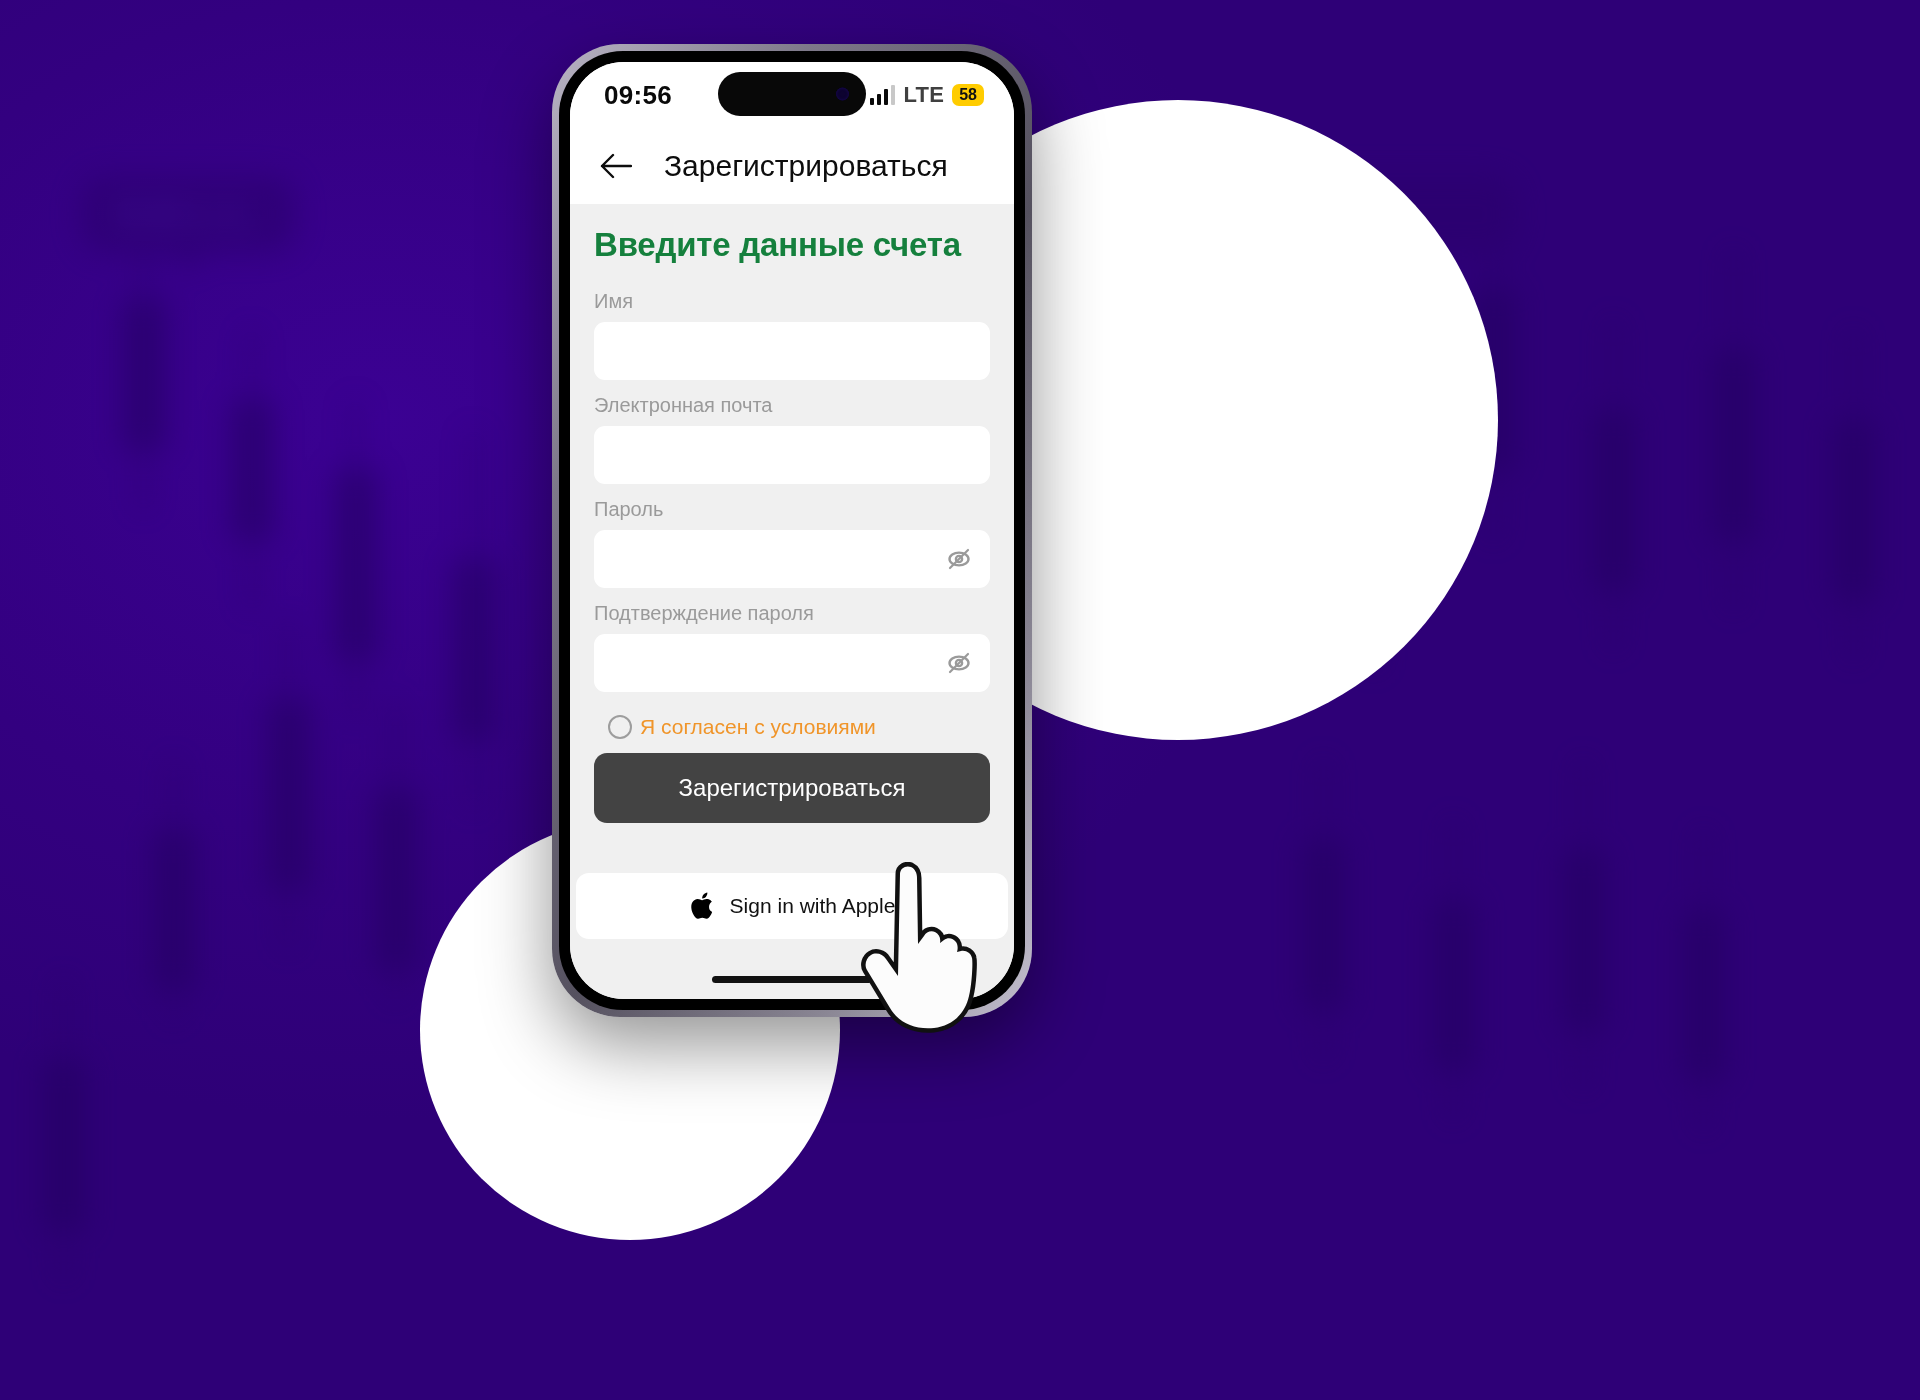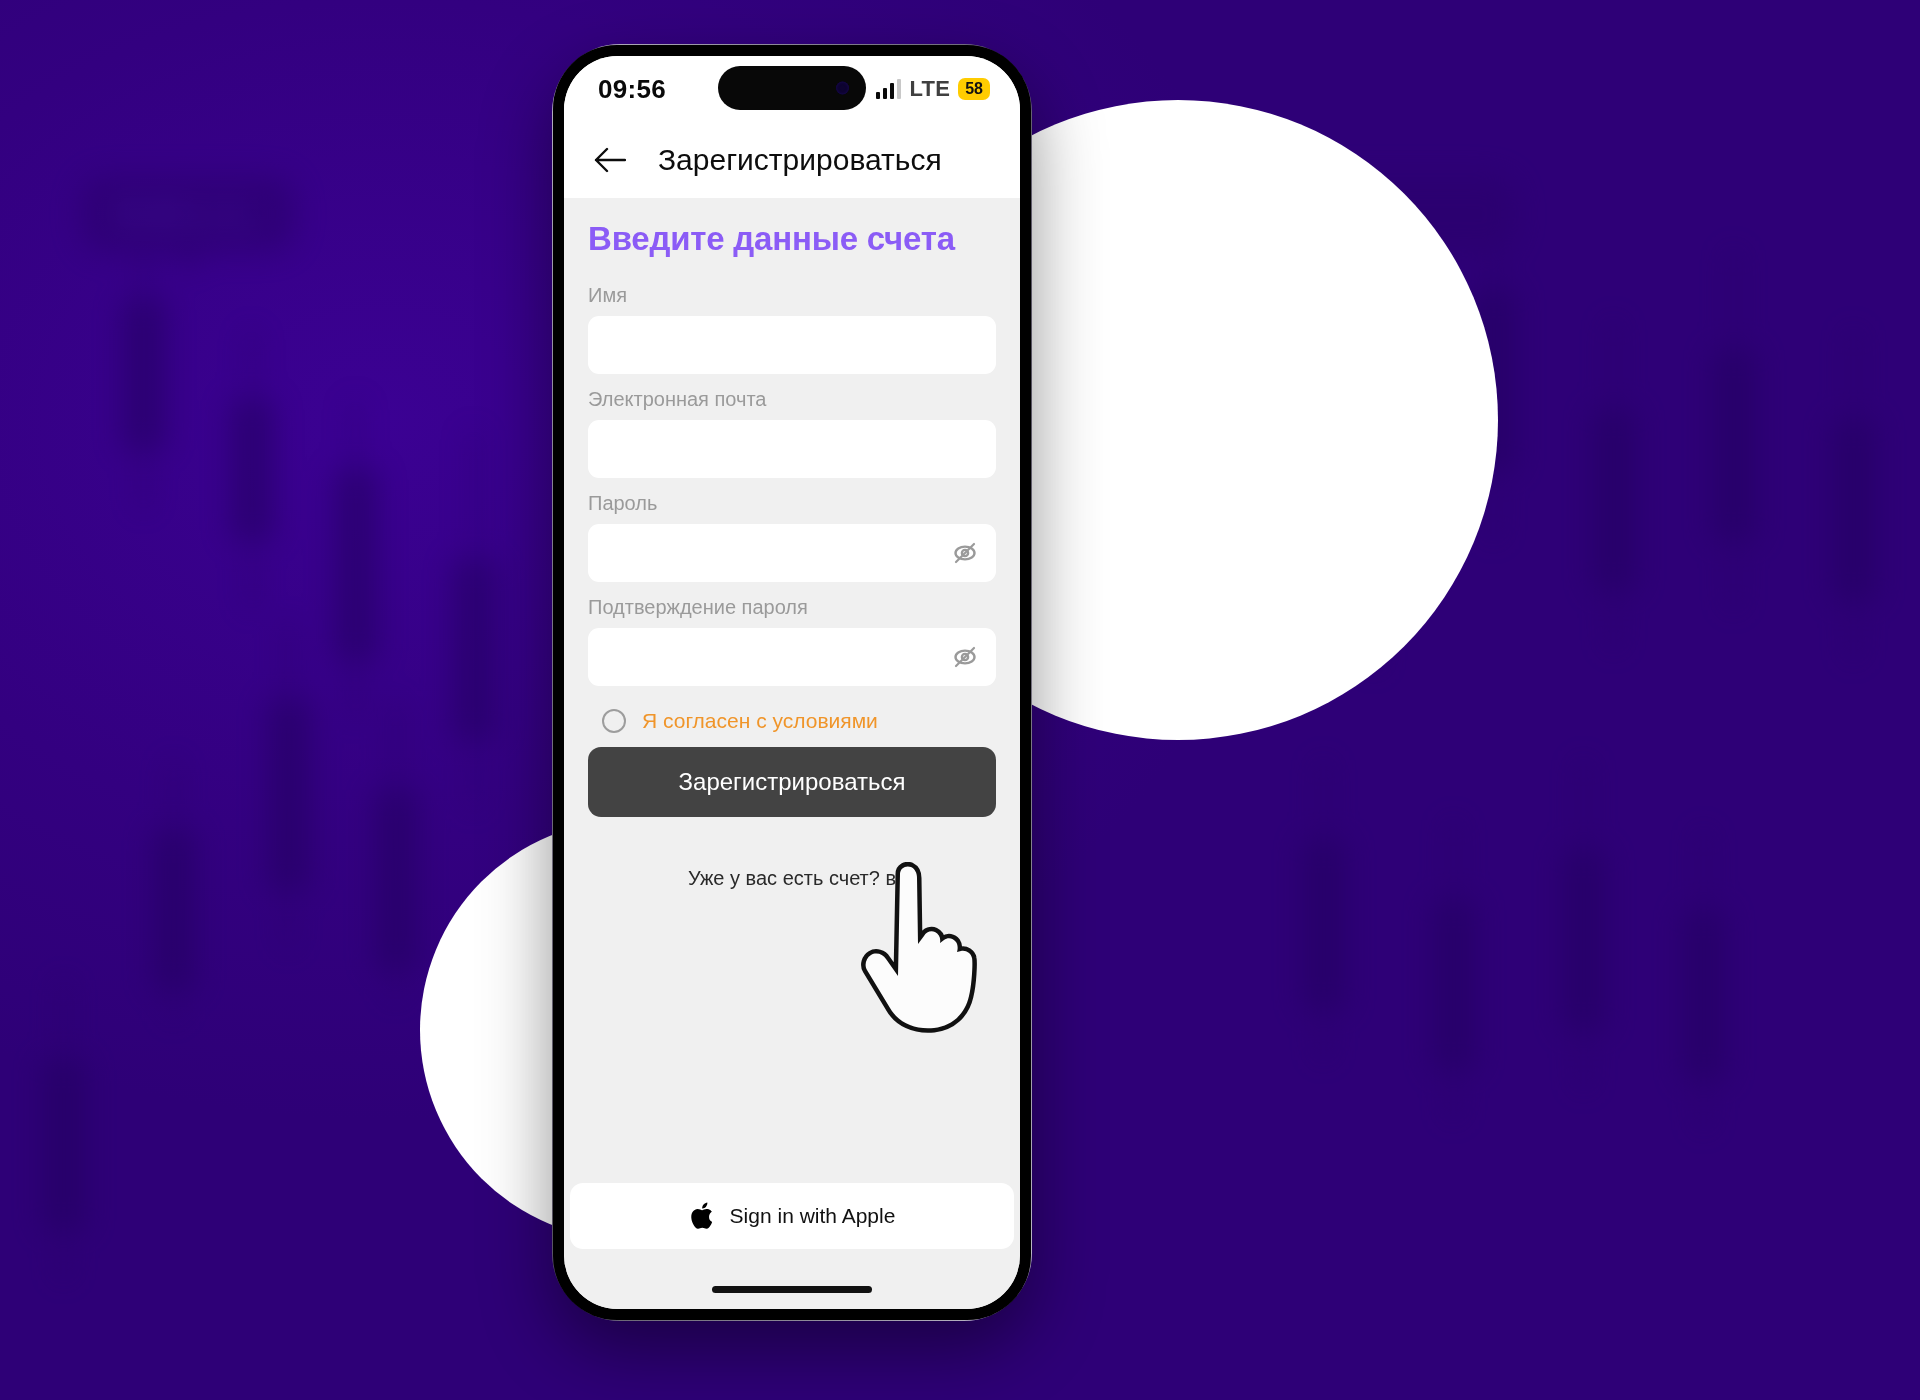--- a/index.html
+++ b/index.html
@@ -73,24 +73,24 @@
   }
   .circle-right { width: 640px; height: 640px; left: 858px; top: 100px; }
   .circle-left  { width: 420px; height: 420px; left: 420px; top: 820px; }
 
   
   .phone {
     position: absolute;
     left: 552px;
     top: 44px;
     width: 480px;
-    height: 1277px;
+    height: 973px;
     border-radius: 68px;
     background: linear-gradient(120deg, #b9b4c4 0%, #7d7889 25%, #55515f 55%, #8a8694 80%, #c3bfce 100%);
-    padding: 1px;
+    padding: 7px;
     box-shadow: 0 28px 70px rgba(0,0,0,0.42);
   }
   .phone-inner {
     width: 100%;
     height: 100%;
     border-radius: 64px;
     background: #000;
     padding: 11px;
   }
   .screen {
@@ -201,21 +201,21 @@
   
   .content {
     position: relative;
     background: #f0f0f0;
     padding: 22px 24px 0 24px;
     height: calc(100% - 142px);
   }
   .page-heading {
     font-size: 33px;
     font-weight: bold;
-    color: #8b5cf6;
+    color: #15803d;
     margin-bottom: 26px;
     letter-spacing: -0.2px;
   }
   .field-group { margin-bottom: 14px; }
   .field-label {
     font-size: 20px;
     color: #9a9a9a;
     margin-bottom: 9px;
   }
   .field-box {
@@ -246,21 +246,21 @@
     display: flex;
     align-items: center;
     justify-content: center;
     cursor: pointer;
   }
 
   
   .terms-row {
     display: flex;
     align-items: flex-end;
-    gap: 16px;
+    gap: 8px;
     margin: 23px 0 14px 14px;
   }
   .terms-checkbox {
     width: 24px;
     height: 24px;
     border: 2.5px solid #9d9d9d;
     border-radius: 50%;
     background: transparent;
     flex: none;
     cursor: pointer;

